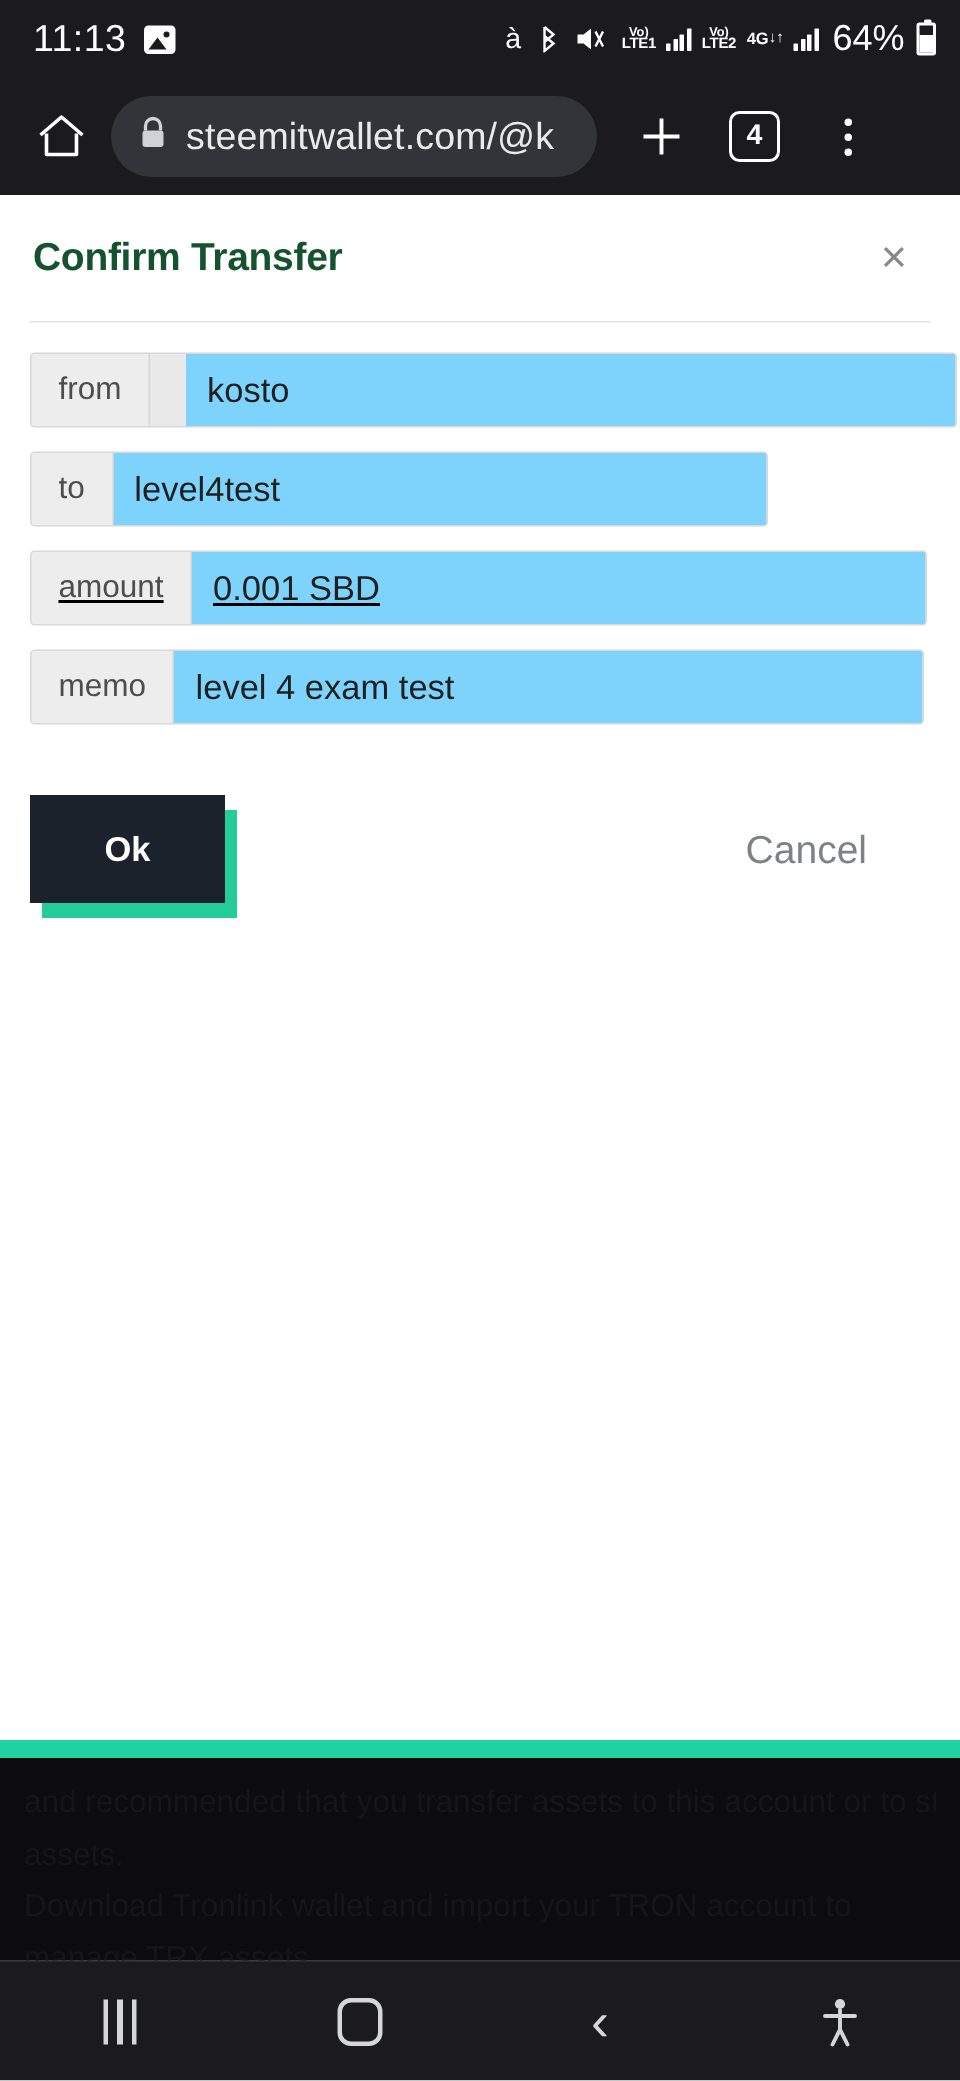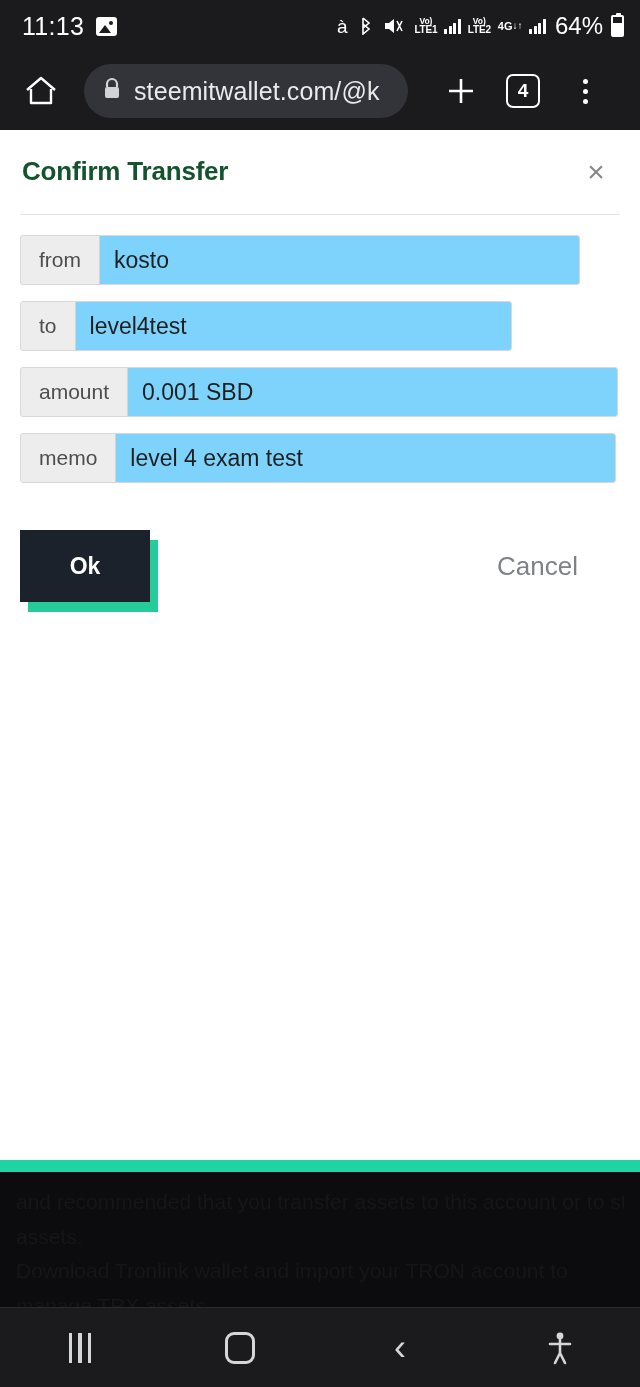--- a/index.html
+++ b/index.html
@@ -55,21 +55,21 @@
     background:linear-gradient(to top,#fff 64%, transparent 64%);
   }
   .batt::before {
     content:""; position:absolute; top:-4px; left:3px;
     width:5px; height:3px; background:#fff; border-radius:1px 1px 0 0;
   }
 
   
   .browser-bar {
     height:78px; background:#1b1b1d;
-    display:flex; align-items:center; padding:0 14px; gap:16px;
+    display:flex; align-items:center; padding:0 14px; gap:6px;
   }
   .home-btn { width:54px; display:flex; justify-content:center; align-items:center; }
   .omnibox {
     flex:0 0 auto; width:324px; height:54px; background:#323439;
     border-radius:27px; display:flex; align-items:center;
     padding:0 14px 0 18px; gap:12px; overflow:hidden;
   }
   .lock { flex:0 0 auto; }
   .url {
     color:#e9eaec; font-size:25px; white-space:nowrap;
@@ -109,23 +109,23 @@
   .field .f-label {
     background:#ededed; color:#4d4d4d; font-size:21px;
     display:flex; align-items:center; padding:0 18px;
     border-right:1px solid #d4d4d4; flex:0 0 auto; white-space:nowrap;
   }
   .field .f-value {
     flex:1 1 auto; display:flex; align-items:center;
     padding:0 14px; font-size:23px; color:#1f1f1f; background:#7dd3fc;
   }
   
-  .field.from   { width:560px; }
+  .field.from   { width:618px;gap:24px; }
   .field.to     { width:492px; }
-  .field.amount { width:598px; }
+  .field.amount { width:598px;text-decoration:underline; }
   .field.memo   { width:596px; }
 
   .actions {
     display:flex; align-items:center; justify-content:space-between;
     margin-top:40px; padding-right:42px; height:86px;
   }
   .ok-wrap { position:relative; width:130px; height:72px; }
   .ok-shadow {
     position:absolute; left:8px; top:10px; width:130px; height:72px;
     background:#25cc9a;

